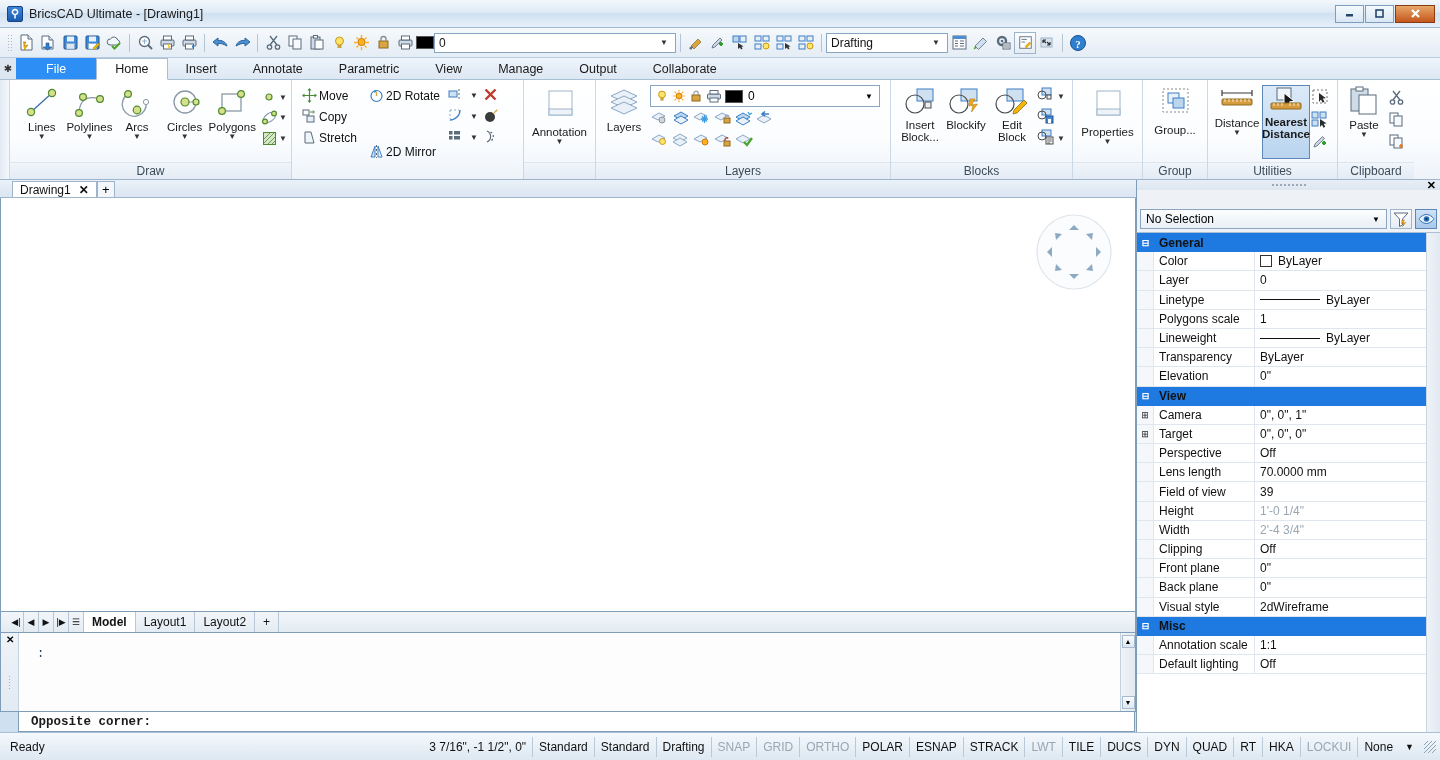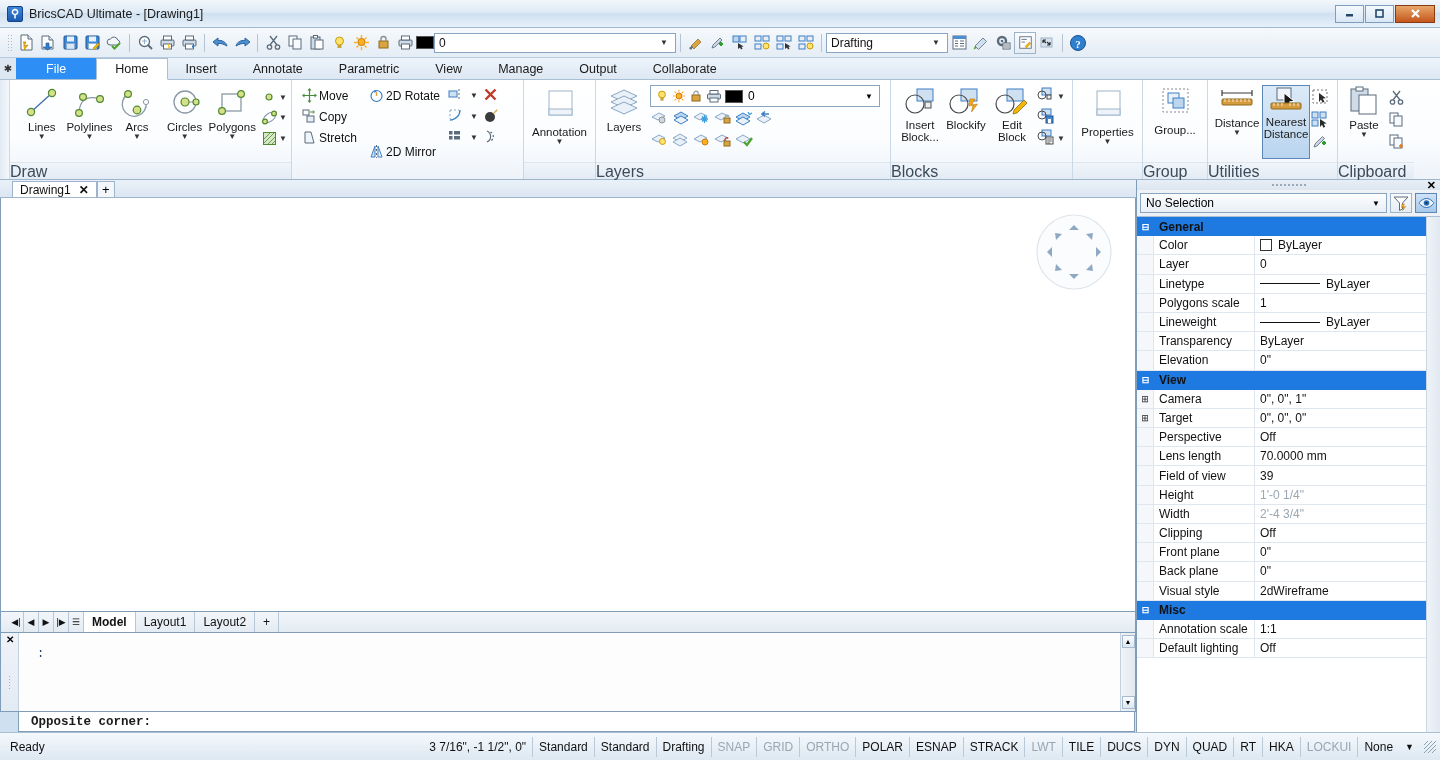--- a/index.html
+++ b/index.html
@@ -93,22 +93,22 @@
     display: flex; align-items: stretch;
   }
   .rb-edge { width: 10px; background: linear-gradient(to right,#e2eaf3,#f4f8fc);
     border-right: 1px solid #ccd9e6; }
   .panel {
     position: relative; display: flex; flex-direction: column;
     border-right: 1px solid #cbd9e6; padding-top: 2px;
   }
   .panel-body { flex: 1; display: flex; align-items: flex-start; padding: 3px 4px 0 4px; }
   .panel-title {
-    height: 17px; line-height: 17px; 
-    font-size: 16px; color: #3c4b5a;
+    height: 17px; line-height: 17px; text-align: center;
+    font-size: 12px; color: #3c4b5a;
     background: linear-gradient(to bottom,#f0f5fa,#e3ebf4);
     border-top: 1px solid #dde6ef;
   }
   .bigbtn {
     width: 48px; display: flex; flex-direction: column; align-items: center;
     font-size: 11.5px; color: #1a1a1a; padding-top: 1px;
   }
   .bigbtn .lbl { margin-top: 1px; text-align: center; line-height: 12px; }
   .caret { font-size: 8px; color: #333; line-height: 7px; }
   .smallbtn {
@@ -224,21 +224,21 @@
     background: #eef2f6; border-left: 1px solid #7f9cb8;
     display: flex; flex-direction: column;
   }
   .props-grip {
     height: 10px; display: flex; align-items: center; justify-content: center;
     background: linear-gradient(to bottom,#e8eef5,#dde6ef); position: relative;
   }
   .props-grip .dots { width: 36px; height: 4px;
     background-image: radial-gradient(#9aaabb 40%, transparent 41%); background-size: 4px 4px; }
   .props-grip .closex { position: absolute; right: 4px; top: -1px; font-size: 11px; font-weight: bold; }
-  .props-head { display: flex; align-items: center; padding: 3px 3px 3px 3px; gap: 3px; }
+  .props-head { display: flex; align-items: center; padding: 19px 3px 3px 3px; gap: 3px; }
   .props-select {
     flex: 1; height: 20px; border: 1px solid #8aa5bf;
     background: linear-gradient(to bottom,#fcfdfe,#e9eff6);
     display: flex; align-items: center; padding: 0 2px 0 5px; font-size: 12px;
   }
   .props-select .arrow { margin-left: auto; font-size: 8px; padding: 0 4px; }
   .pbtn {
     width: 22px; height: 20px; border: 1px solid #9db4ca;
     background: linear-gradient(to bottom,#fbfdff,#e4ecf5);
     display: flex; align-items: center; justify-content: center;
@@ -963,21 +963,21 @@
       <div class="panel-body" style="padding-left:4px;">
         <div class="bigbtn" style="width:50px;">
           <svg width="44" height="30" viewBox="0 0 44 30">
               <path d="M7 7h30M7 4v6M37 4v6" stroke="#3a3a3a" stroke-width="1.2"></path>
               <rect x="7" y="13" width="30" height="6" rx="1" fill="#d59b3c" stroke="#8d6a1d"></rect>
               <path d="M10 13v3M14 13v3M18 13v3M22 13v3M26 13v3M30 13v3M34 13v3" stroke="#fff" stroke-width=".8"></path>
             </svg>
           <span class="lbl">Distance</span>
           <span class="caret">▼</span>
         </div>
-        <div class="bigbtn" style="width:48px;background:linear-gradient(to bottom,#dceaf8,#b9d4ee);border:1px solid #5d87b5;height:74px;">
+        <div class="bigbtn" style="width:48px;background:linear-gradient(to bottom,#dceaf8,#b9d4ee);border:1px solid #5d87b5;height:74px;font-weight:bold;">
           <svg width="44" height="28" viewBox="0 0 44 28">
               <rect x="13" y="1" width="14" height="12" fill="#eef4fa" stroke="#5a6b7c"></rect>
               <path d="M20 6l0 14 3-4 2.4 4.6 2.6-1.4-2.4-4.4 5-.4z" fill="#1a1a1a" stroke="#fff" stroke-width="1"></path>
               <rect x="7" y="16" width="30" height="6" rx="1" fill="#d59b3c" stroke="#8d6a1d"></rect>
               <path d="M10 16v3M14 16v3M18 16v3M26 16v3M30 16v3M34 16v3" stroke="#fff" stroke-width=".8"></path>
             </svg>
           <span class="lbl">Nearest Distance</span>
         </div>
         <div class="col" style="margin-left:1px;padding-top:1px;">
           <div style="height:22px;display:flex;align-items:center;justify-content:center;">

